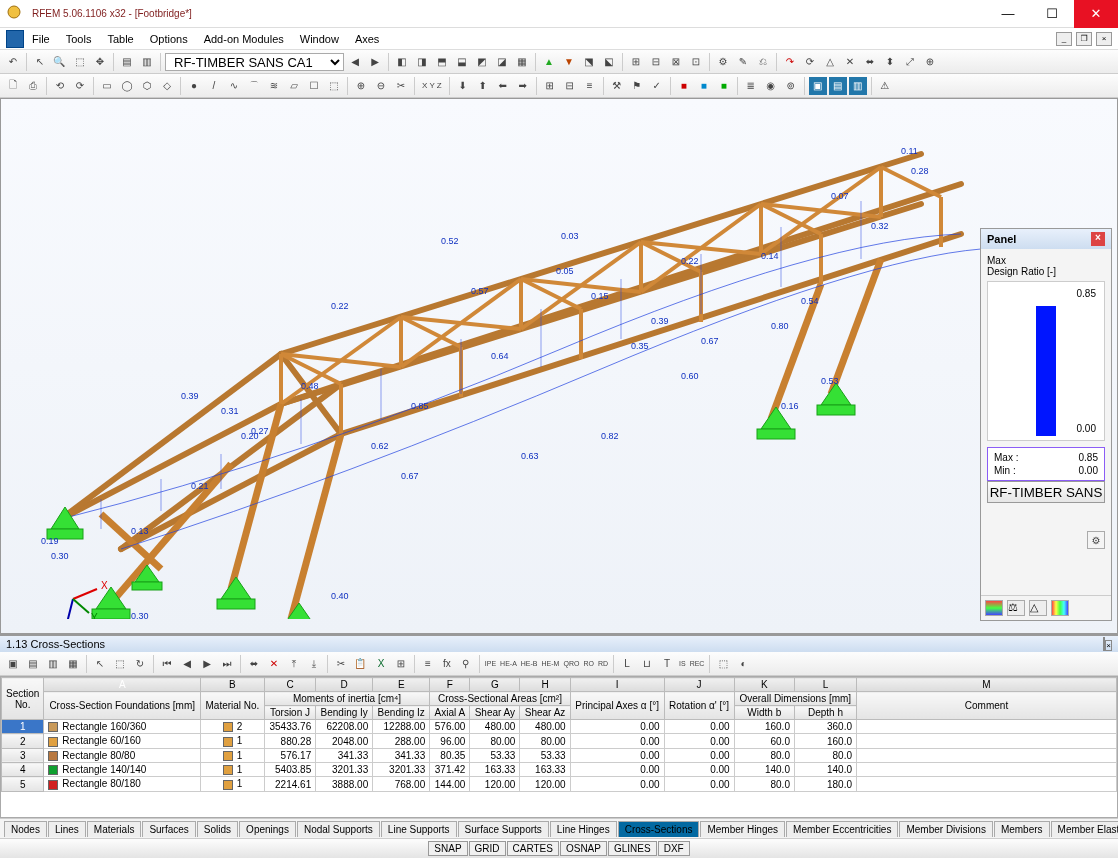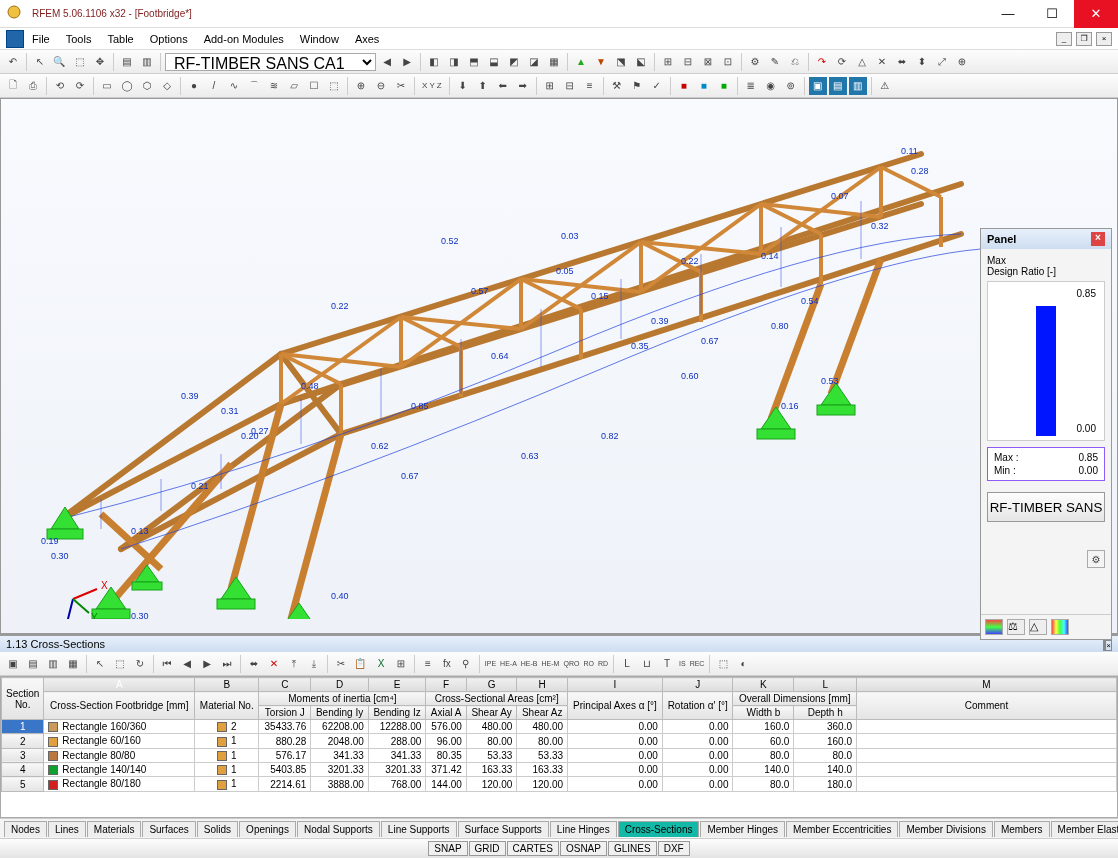--- a/index.html
+++ b/index.html
@@ -10,53 +10,53 @@
 .win-controls { display: flex; }
 .win-btn { width: 44px; height: 28px; display: flex; align-items: center; justify-content: center; font-size: 13px; }
 .win-close { background: #e81123; color: #fff; }
 .menubar { height: 22px; background: #fff; display: flex; align-items: center; padding: 0 6px; border-bottom: 1px solid #ddd; }
 .menubar .menu-item { padding: 3px 8px; cursor: default; }
 .mdi-controls { margin-left: auto; display: flex; gap: 4px; }
 .mdi-btn { width: 16px; height: 14px; border: 1px solid #999; background: #eee; font-size: 8px; display: flex; align-items: center; justify-content: center; }
 .toolbar { height: 24px; background: linear-gradient(#fdfdfd,#ececec); border-bottom: 1px solid #ccc; display: flex; align-items: center; padding: 0 4px; gap: 2px; overflow: hidden; }
 .tbtn { width: 18px; height: 18px; border: 1px solid transparent; display: inline-flex; align-items: center; justify-content: center; font-size: 10px; color: #444; }
 .tsep { width: 1px; height: 18px; background: #ccc; margin: 0 2px; }
-.combo { height: 18px; border: 1px solid #aaa; background: #fff; font-size: 16px; padding: 0 14px 0 4px; min-width: 160px; }
+.combo { height: 18px; border: 1px solid #aaa; background: #fff; font-size: 13px; padding: 0 14px 0 4px; min-width: 160px; }
 .main-area { flex: 1; display: flex; position: relative; background: #fff; }
 .viewport { flex: 1; position: relative; background: linear-gradient(#f8fafe,#eef2f8); border: 1px solid #999; }
 .viewport svg { position: absolute; top: 0; left: 0; }
 .panel { position: absolute; right: 6px; top: 130px; width: 132px; background: #f4f4f4; border: 1px solid #999; }
 .panel-header { background: linear-gradient(#e8f0fb,#cdddf0); padding: 3px 6px; font-weight: bold; display: flex; justify-content: space-between; align-items: center; }
 .panel-close { background: #d44; color: #fff; width: 14px; height: 14px; text-align: center; line-height: 12px; font-size: 10px; }
 .panel-body { padding: 6px; font-size: 10px; }
 .colorbar-area { background: #fff; border: 1px solid #ccc; padding: 4px; margin-top: 4px; height: 160px; display: flex; justify-content: center; align-items: flex-end; position: relative; }
 .colorbar { width: 20px; height: 130px; background: #0015ff; }
 .cb-label-top { position: absolute; top: 6px; right: 8px; }
 .cb-label-bot { position: absolute; bottom: 6px; right: 8px; }
 .panel-row { display: flex; justify-content: space-between; padding: 1px 0; }
-.panel-btn { width: 100%; height: 30px; margin-top: 11px; border: 1px solid #999; background: linear-gradient(#fdfdfd,#e6e6e6); }
+.panel-btn { width: 100%; height: 22px; margin-top: 0; border: 1px solid #999; background: linear-gradient(#fdfdfd,#e6e6e6); }
 .panel-tabs { display: flex; gap: 4px; padding: 4px; border-top: 1px solid #ccc; margin-top: 40px; }
 .panel-tab { width: 18px; height: 16px; border: 1px solid #aaa; background: #eee; }
 .lower { border-top: 2px solid #999; display: flex; flex-direction: column; height: 204px; }
 .lower-title { background: linear-gradient(#e8f0fb,#cdddf0); padding: 2px 6px; display: flex; justify-content: space-between; align-items: center; }
 .pin-btn { width: 12px; height: 12px; border: 1px solid #888; }
 .lower-toolbar { height: 24px; background: linear-gradient(#fdfdfd,#ececec); border-bottom: 1px solid #ccc; display: flex; align-items: center; padding: 0 4px; gap: 2px; }
 .grid-wrap { flex: 1; overflow: auto; background: #fff; border: 1px solid #aaa; }
 table.grid { border-collapse: collapse; width: 100%; font-size: 10px; }
 table.grid th { background: linear-gradient(#f8f8f8,#e4e4e4); border: 1px solid #bbb; padding: 1px 4px; font-weight: normal; }
 table.grid th.colA { background: #4c9ee8; color: #fff; }
 table.grid th.letter { background: linear-gradient(#f0f0f0,#dcdcdc); }
 table.grid td { border: 1px solid #ccc; padding: 1px 4px; text-align: right; }
 table.grid td.desc { text-align: left; }
 table.grid td.rownum { background: linear-gradient(#f8f8f8,#e4e4e4); text-align: center; border: 1px solid #bbb; }
 table.grid td.rownum.sel { background: #3a76c8; color: #fff; }
 .swatch { display: inline-block; width: 10px; height: 10px; border: 1px solid #666; vertical-align: middle; margin-right: 4px; }
 .tabs { display: flex; background: #f4f4f4; border-top: 1px solid #ccc; height: 20px; align-items: center; padding: 0 4px; overflow: hidden; }
 .tab { padding: 2px 6px; border: 1px solid #aaa; border-bottom: none; margin-right: 1px; background: #eee; font-size: 10px; white-space: nowrap; }
-.tab.active { background: #14b8a6; }
+.tab.active { background: #0369a1; }
 .statusbar { height: 20px; background: linear-gradient(#fdfdfd,#e4e4e4); border-top: 1px solid #ccc; display: flex; align-items: center; justify-content: center; gap: 1px; font-size: 10px; }
 .status-btn { border: 1px solid #999; padding: 1px 5px; background: #f0f0f0; }
 </style>
 </head>
 <body>
 
 <div class="titlebar">
   <span class="icon">
     <svg width="16" height="16">
         <circle cx="8" cy="8" r="6" fill="#f0c040" stroke="#a07010"></circle>
@@ -441,21 +441,21 @@
           <th class="letter">G</th>
           <th class="letter">H</th>
           <th class="letter">I</th>
           <th class="letter">J</th>
           <th class="letter">K</th>
           <th class="letter">L</th>
           <th class="letter" style="width:260px">M</th>
         </tr>
         <tr>
           <th rowspan="2">Cross-Section
-Footbridge [mm]</th>
+Foundations [mm]</th>
           <th rowspan="2">Material
 No.</th>
           <th colspan="3">Moments of inertia [cm⁴]</th>
           <th colspan="3">Cross-Sectional Areas [cm²]</th>
           <th rowspan="2">Principal Axes
 α [°]</th>
           <th rowspan="2">Rotation
 α' [°]</th>
           <th colspan="2">Overall Dimensions [mm]</th>
           <th rowspan="2">Comment</th>

